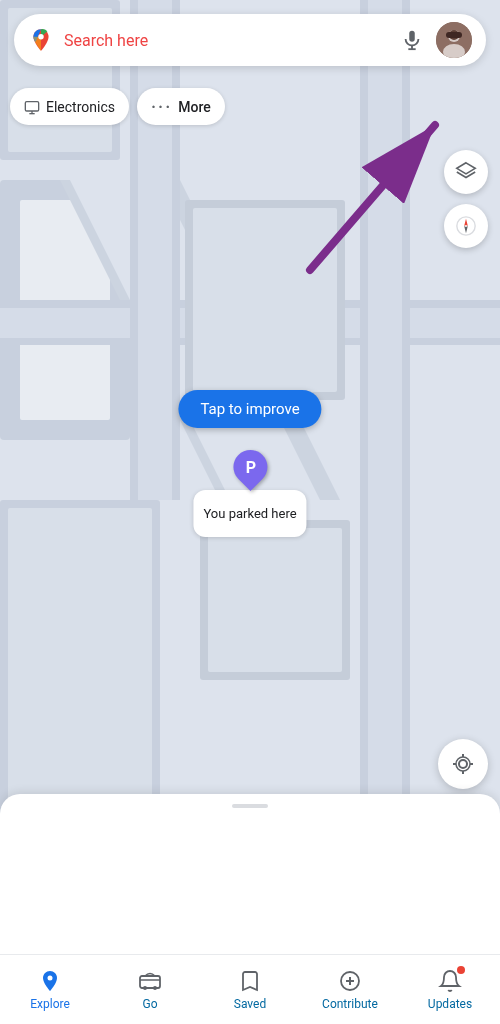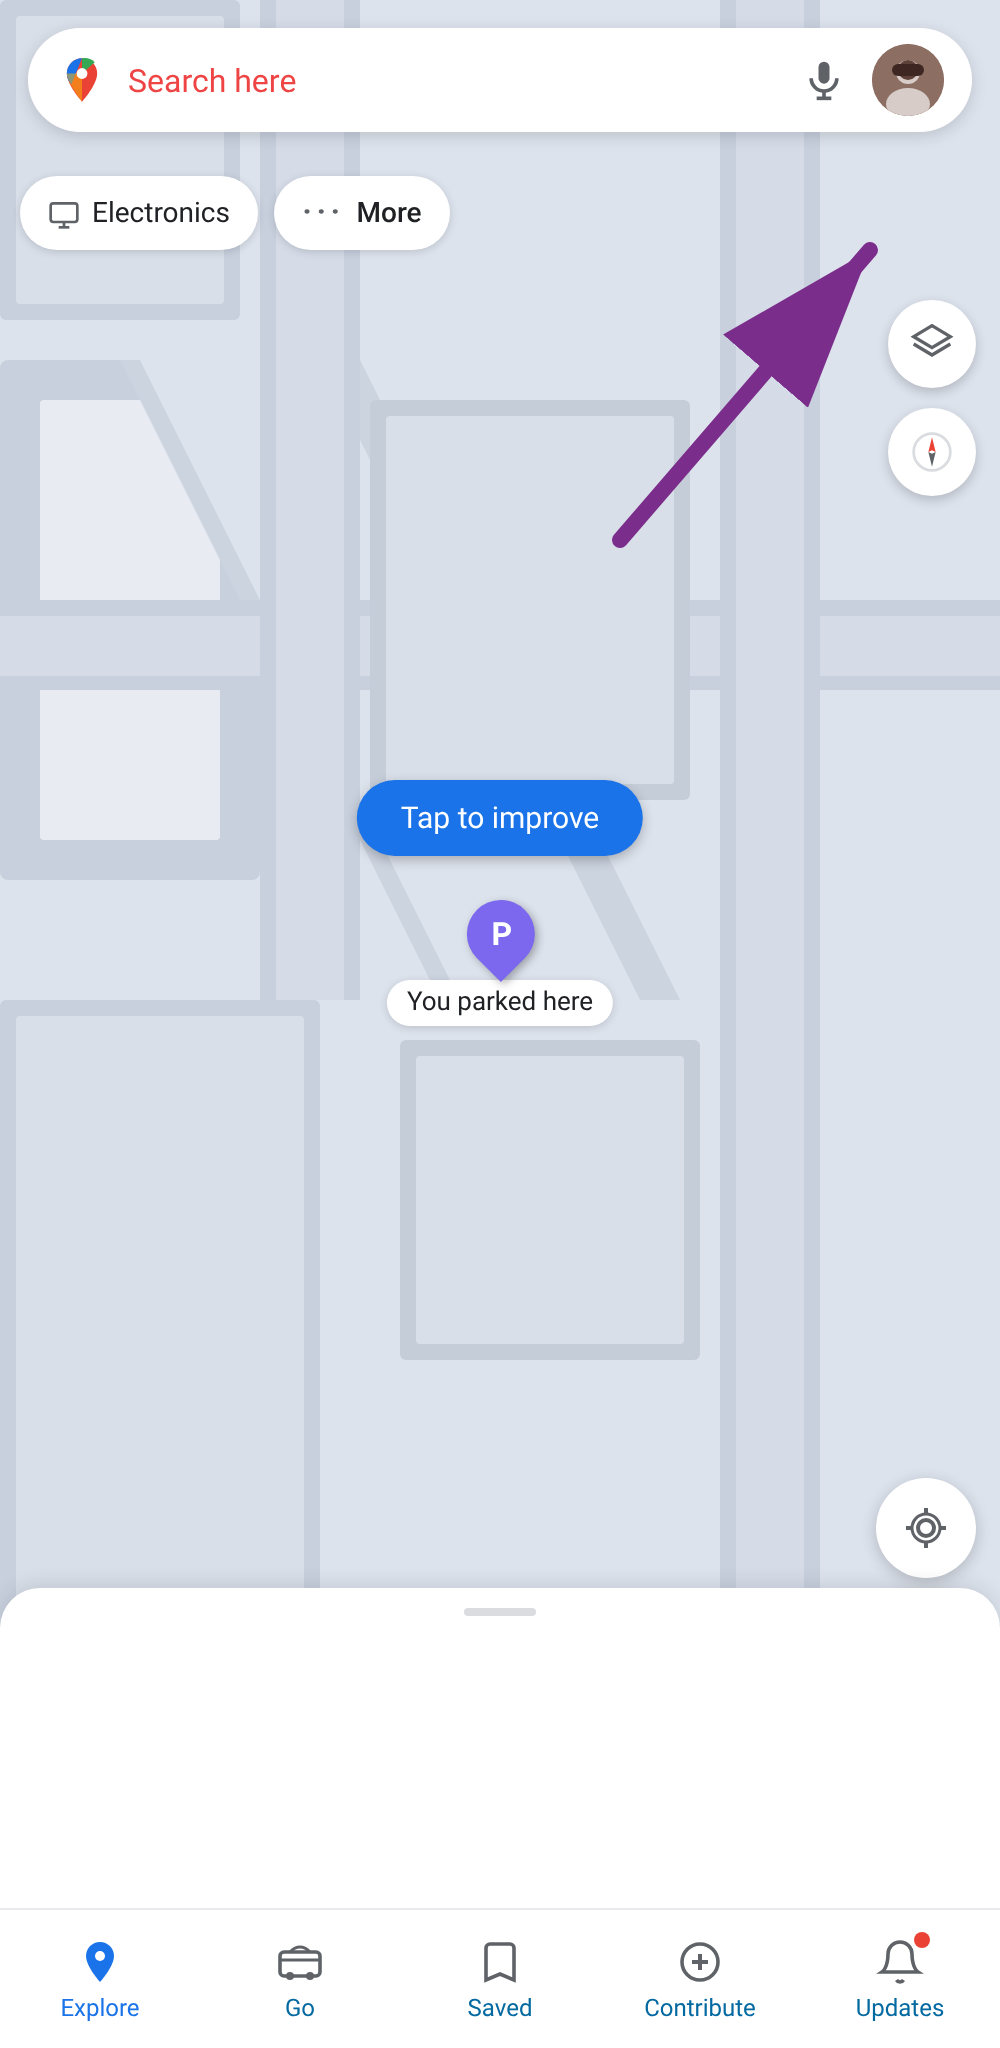--- a/index.html
+++ b/index.html
@@ -191,21 +191,21 @@
     .parking-pin-inner {
       transform: rotate(45deg);
       color: white;
       font-size: 16px;
       font-weight: bold;
     }
 
     .parking-label {
       background: white;
       border-radius: 12px;
-      padding: 4px 10px;
+      padding: 16px 10px;
       font-size: 13px;
       color: #202124;
       margin-top: 6px;
       box-shadow: 0 1px 4px rgba(0,0,0,0.15);
     }
 
     
     .location-btn {
       position: absolute;
       right: 12px;

